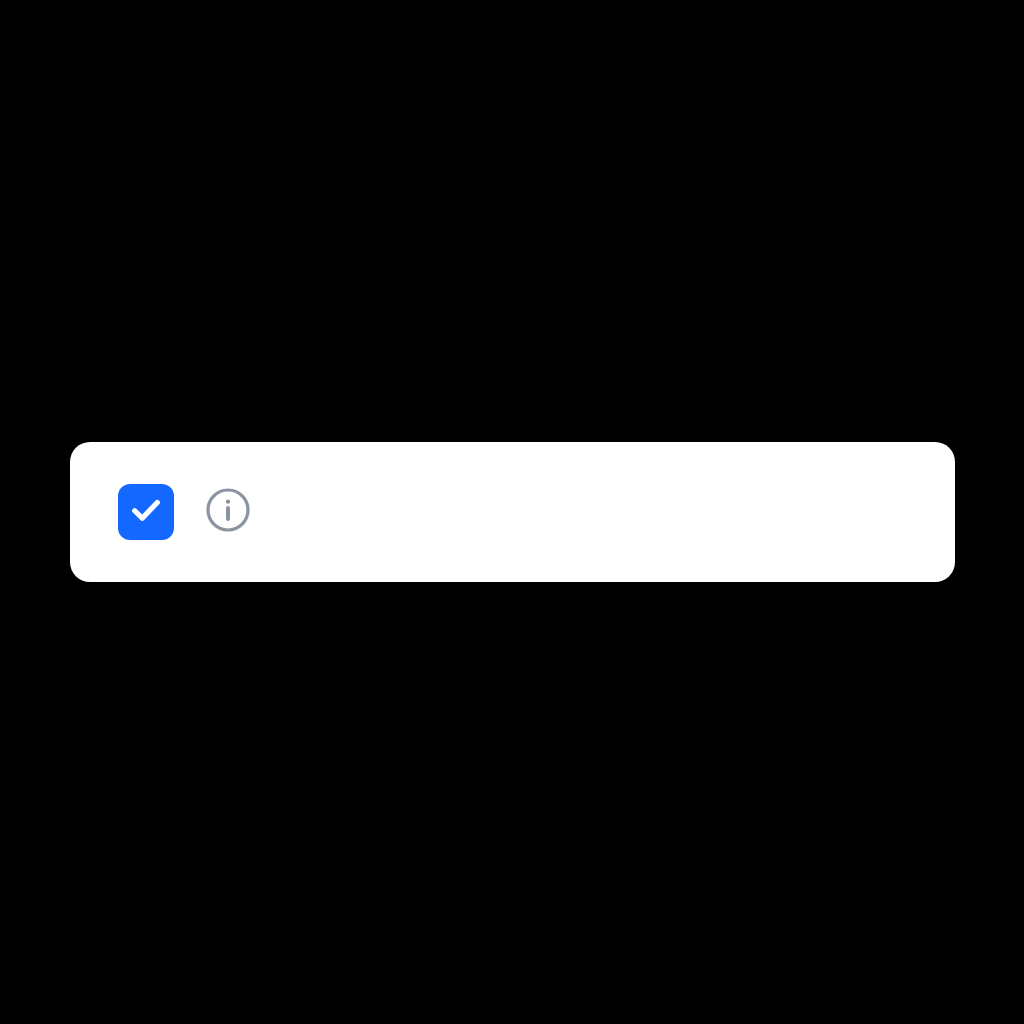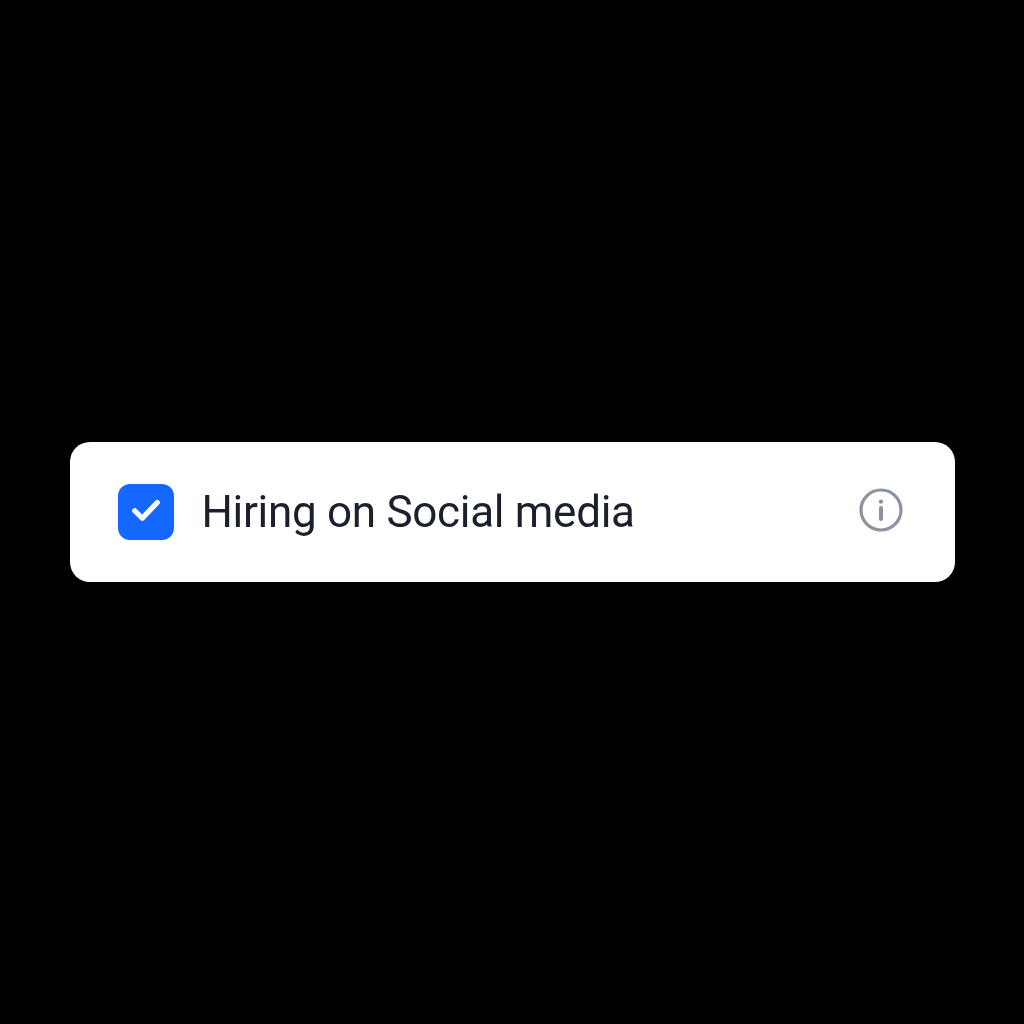--- a/index.html
+++ b/index.html
@@ -66,21 +66,20 @@
 <body>
 
 <div class="card">
   <div class="checkbox">
     <span>
       <svg viewBox="0 0 24 24" fill="none" stroke="#ffffff" stroke-width="3.5" stroke-linecap="round" stroke-linejoin="round">
         <polyline points="4.5 12.5 9.5 17.5 19.5 7"></polyline>
       </svg>
     </span>
   </div>
-  <span class="label">Hiring on Social media</span>
   <div class="info-icon">
     <span>
       <svg viewBox="0 0 24 24" fill="none" stroke="#8b93a1" stroke-width="1.6">
         <circle cx="12" cy="12" r="10"></circle>
         <circle cx="12" cy="7.8" r="1.1" fill="#8b93a1" stroke="none"></circle>
         <line x1="12" y1="11" x2="12" y2="16.5" stroke-width="2" stroke-linecap="round"></line>
       </svg>
     </span>
   </div>
 </div>

